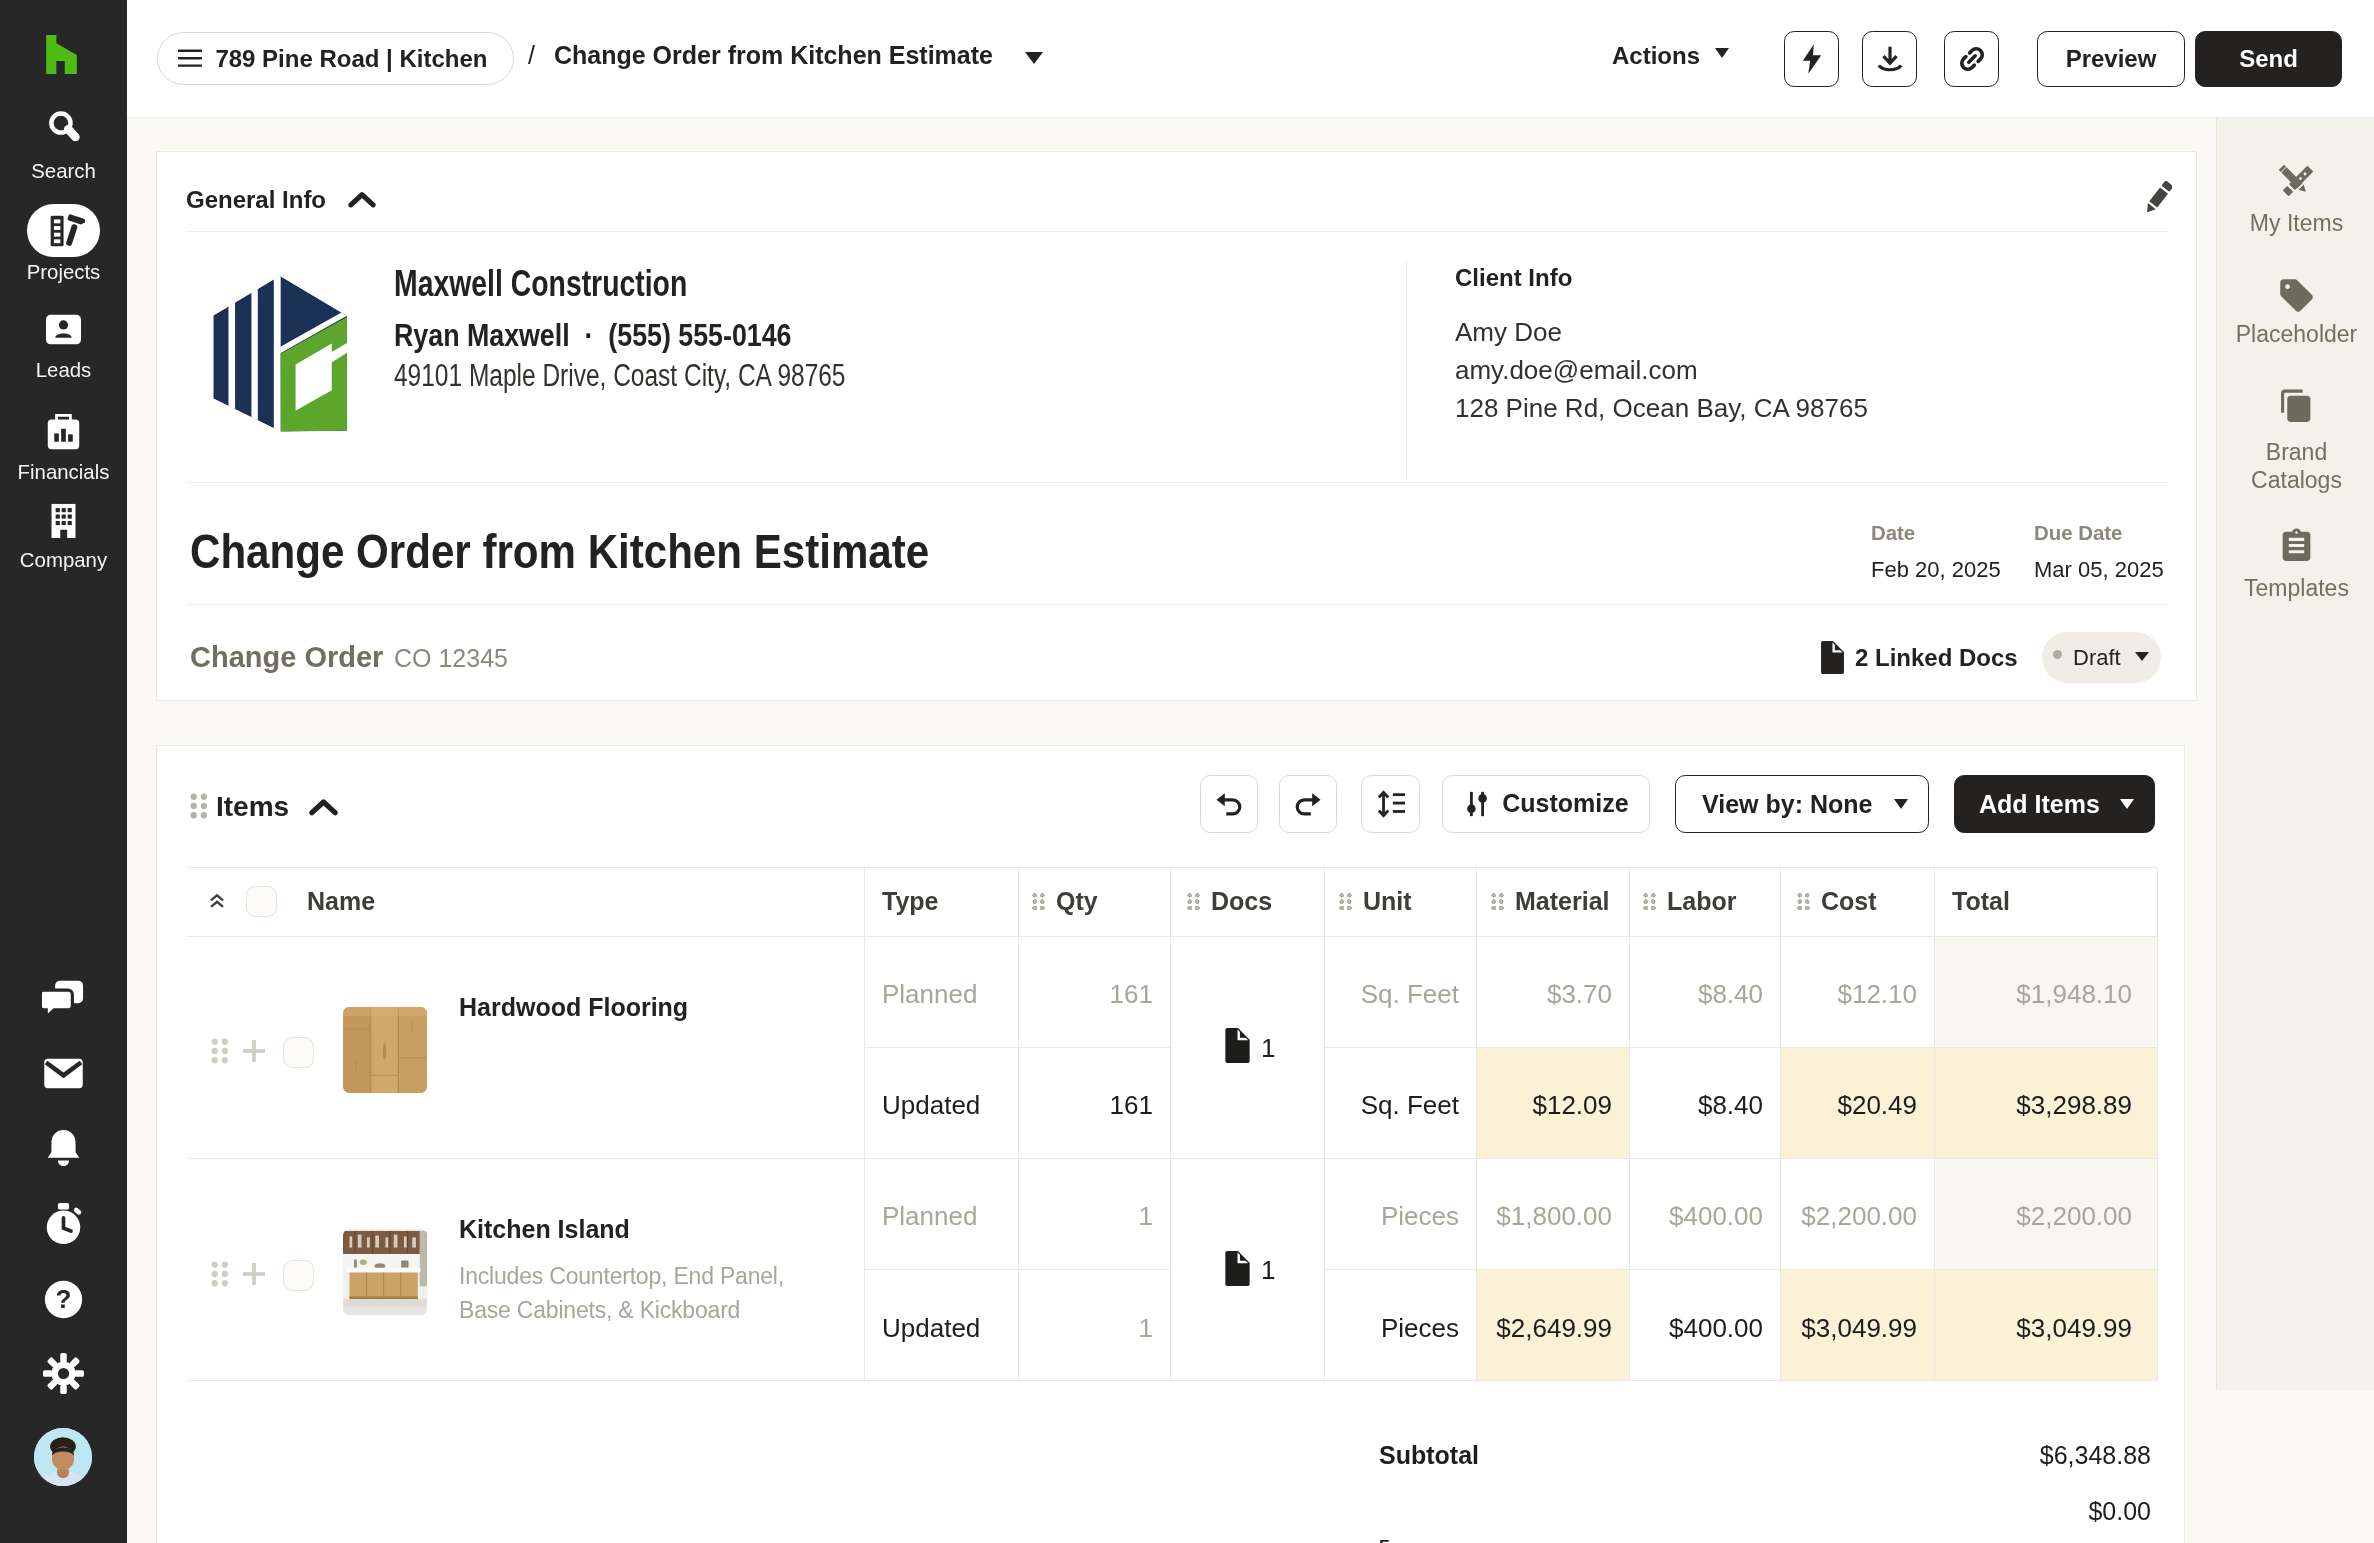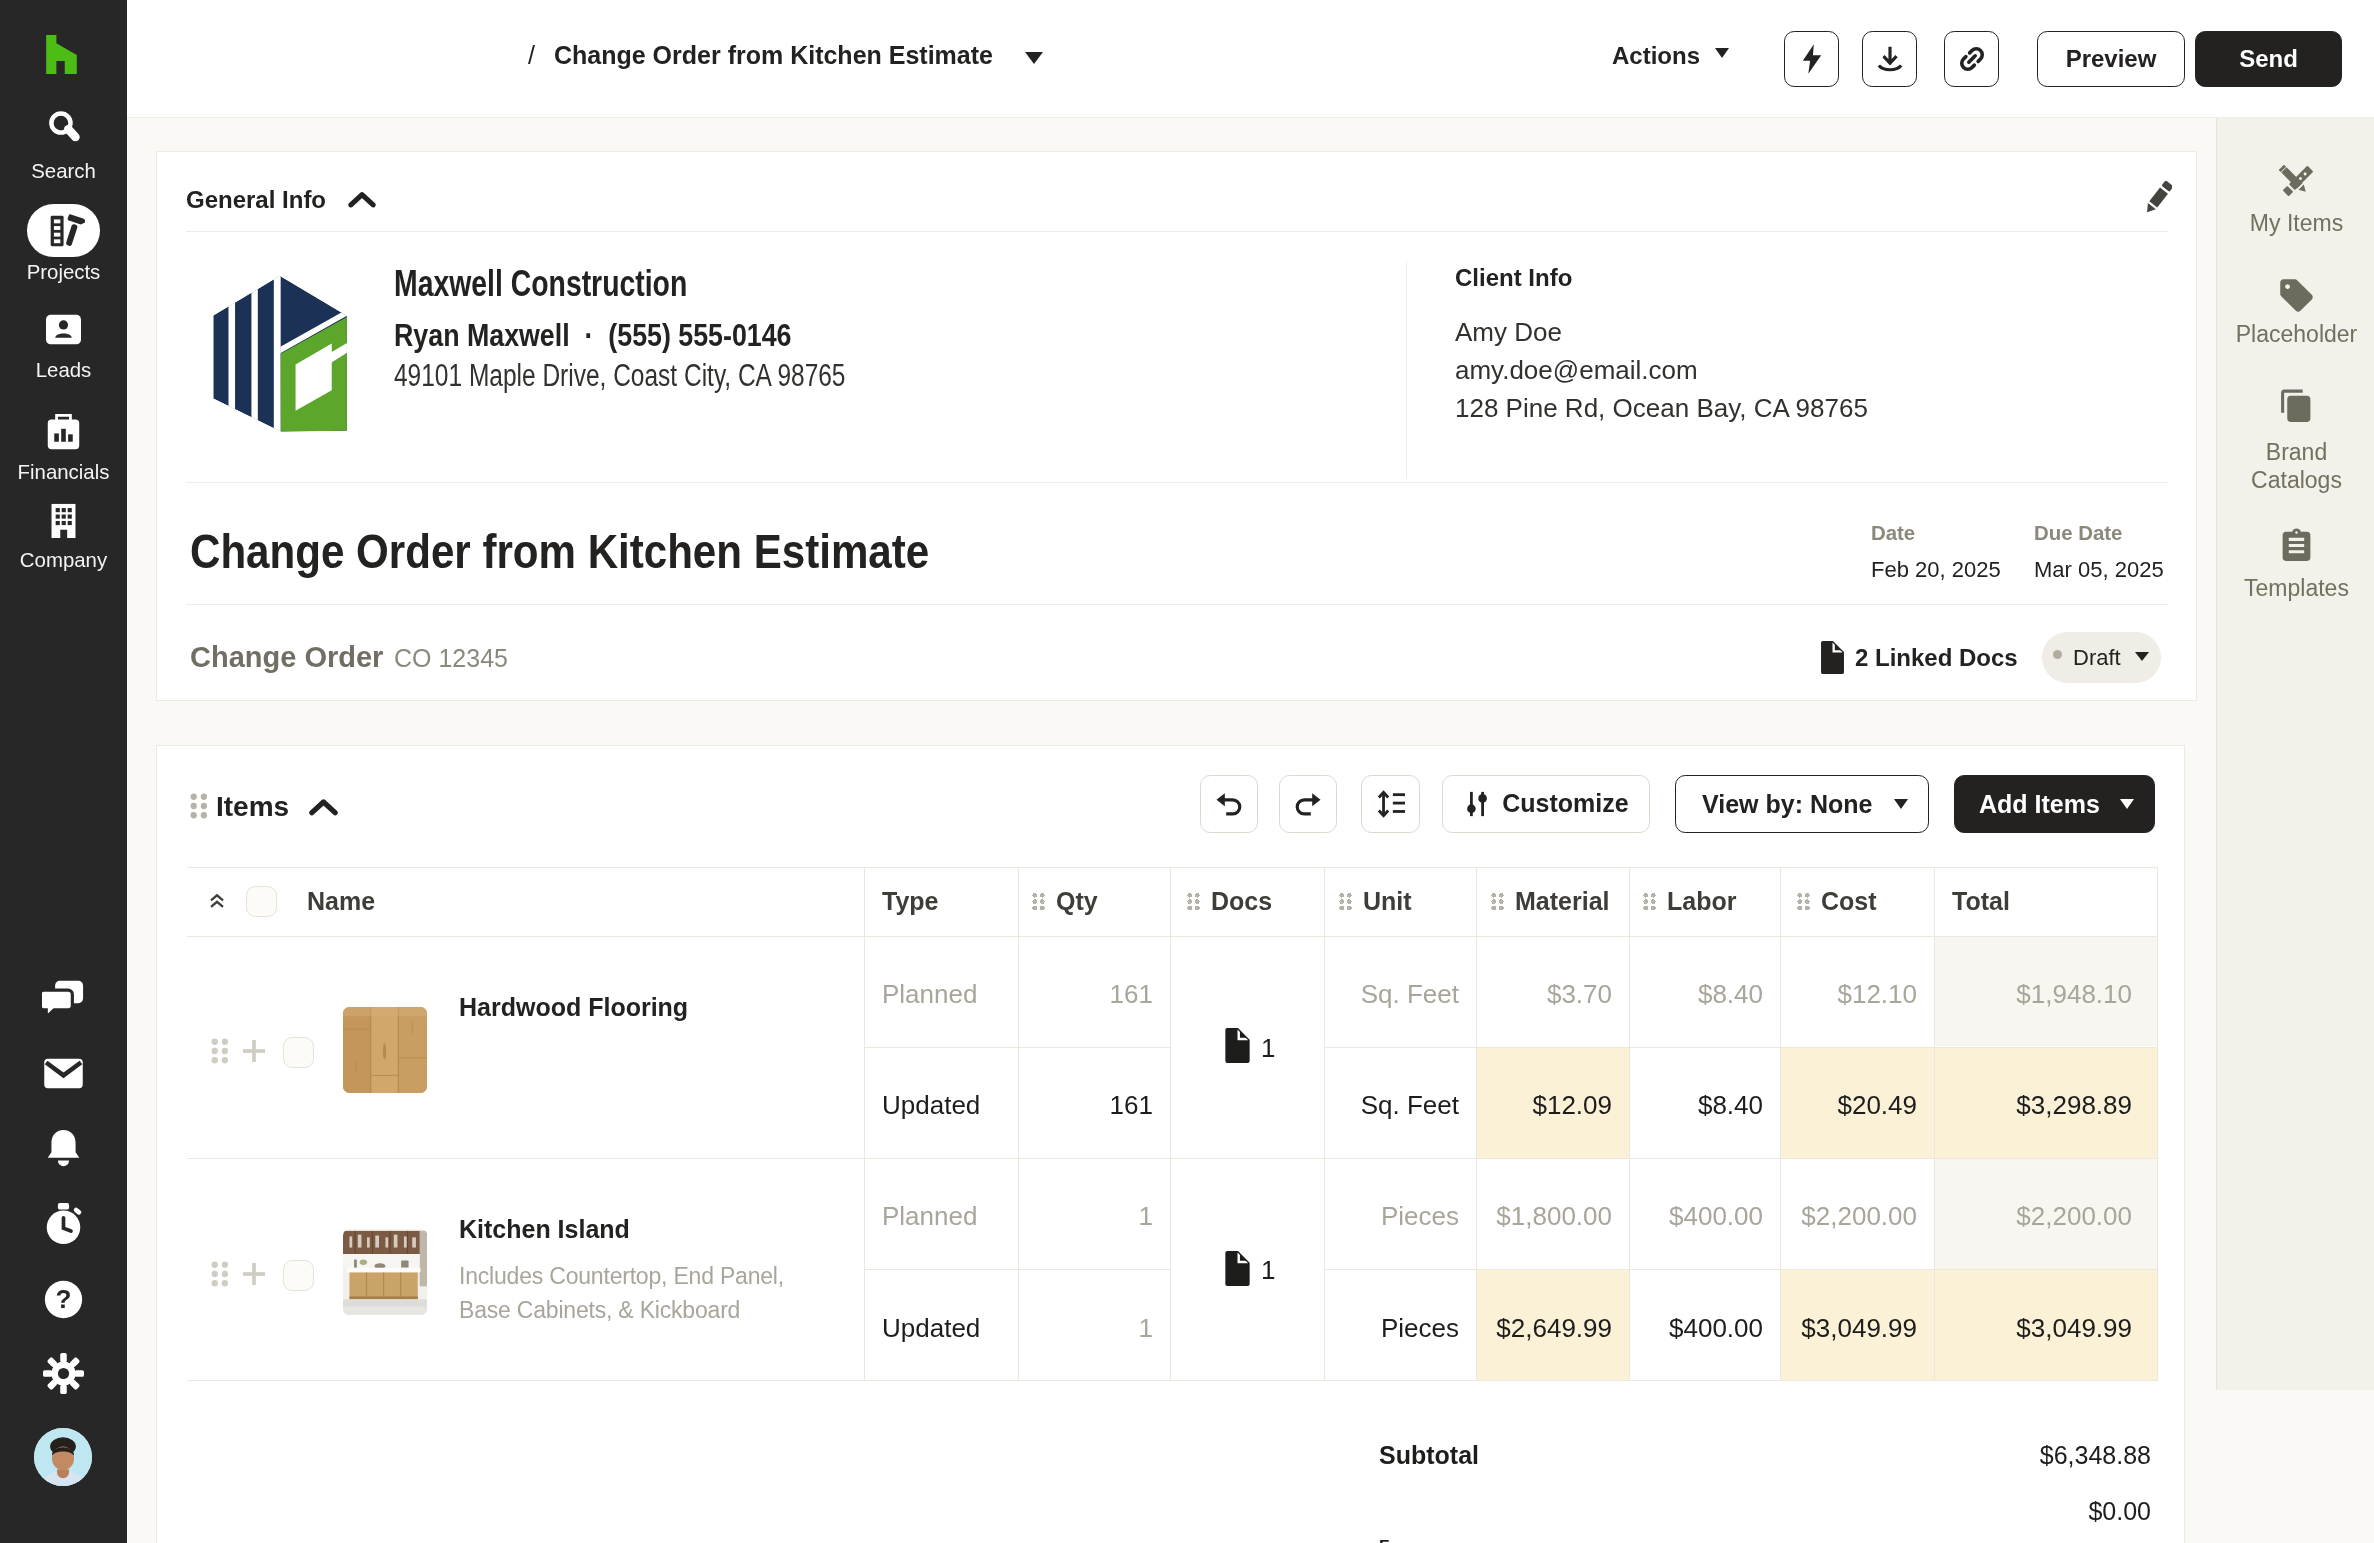--- a/index.html
+++ b/index.html
@@ -170,20 +170,30 @@
       <ellipse cx="31.5" cy="20" rx="14" ry="10" fill="#26201D"></ellipse>
       <ellipse cx="31.5" cy="33" rx="12" ry="13" fill="#C28A62"></ellipse>
       <path d="M19.5 30 C19 18 44 18 43.5 30 C39 24 24 24 19.5 30 Z" fill="#26201D"></path>
       <path d="M9 63 C10 50 21 46.5 31.5 46.5 C42 46.5 53 50 54 63 Z" fill="#D5E5F2"></path>
       <path d="M25 45 h13 v3 a6.5 6.5 0 0 1 -13 0 Z" fill="#BA7F58"></path>
     </svg>
   </div>
 </div>
 
 <div id="topbar">
+  <div id="crumbpill">
+    <svg width="24" height="20.4" viewBox="0 0 26 22" style="margin-right:13px;">
+        <g stroke="#232220" stroke-width="2.6" stroke-linecap="round">
+          <line x1="1" y1="3" x2="25" y2="3"></line>
+          <line x1="1" y1="11" x2="25" y2="11"></line>
+          <line x1="1" y1="19" x2="25" y2="19"></line>
+        </g>
+      </svg>
+    789 Pine Road | Kitchen
+  </div>
   <div class="abs" style="left:401px;top:41px;font-size:25px;color:#232220;">/</div>
   <div class="abs b" style="left:427px;top:41px;font-size:25px;color:#232220;">Change Order from Kitchen Estimate</div>
   <div class="caret abs" style="left:898px;top:52px;border-top-width:12px;border-left-width:9.3px;border-right-width:9.3px;"></div>
 
   <div class="abs b" style="left:1485px;top:42px;font-size:24px;color:#232220;">Actions</div>
   <div class="caret abs" style="left:1588px;top:48px;border-top-width:10.2px;border-left-width:7.4px;border-right-width:7.4px;"></div>
 
   <div class="sqbtn" style="left:1657px;">
     <svg width="24" height="32" viewBox="0 0 26 34">
         <path d="M15 1 L3 19 L11 19 L9 33 L23 13 L14 13 Z" fill="#232220"></path>

